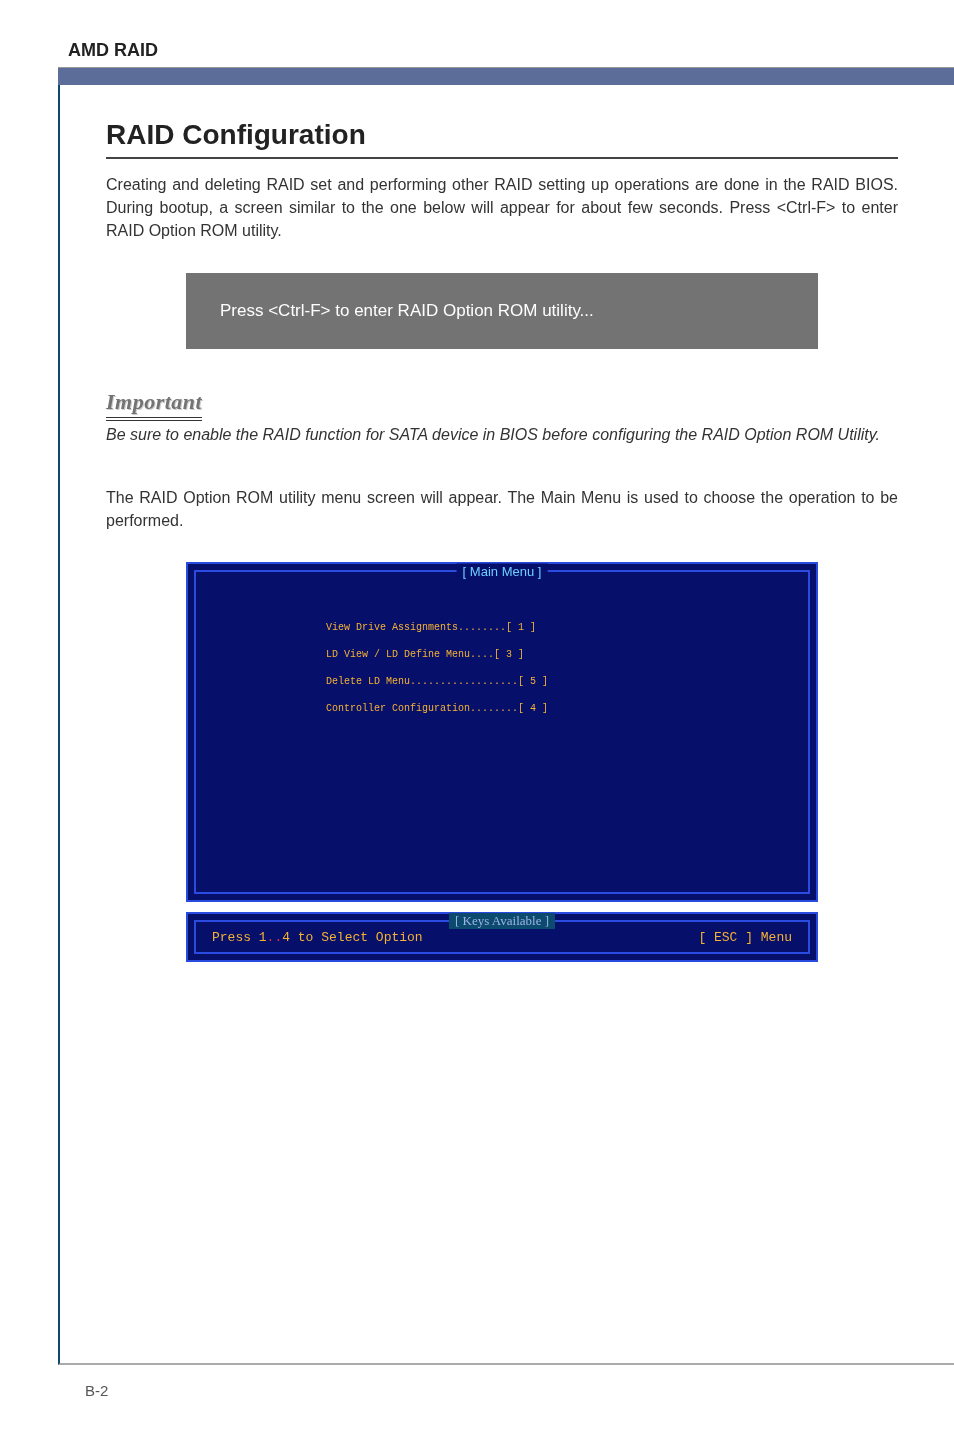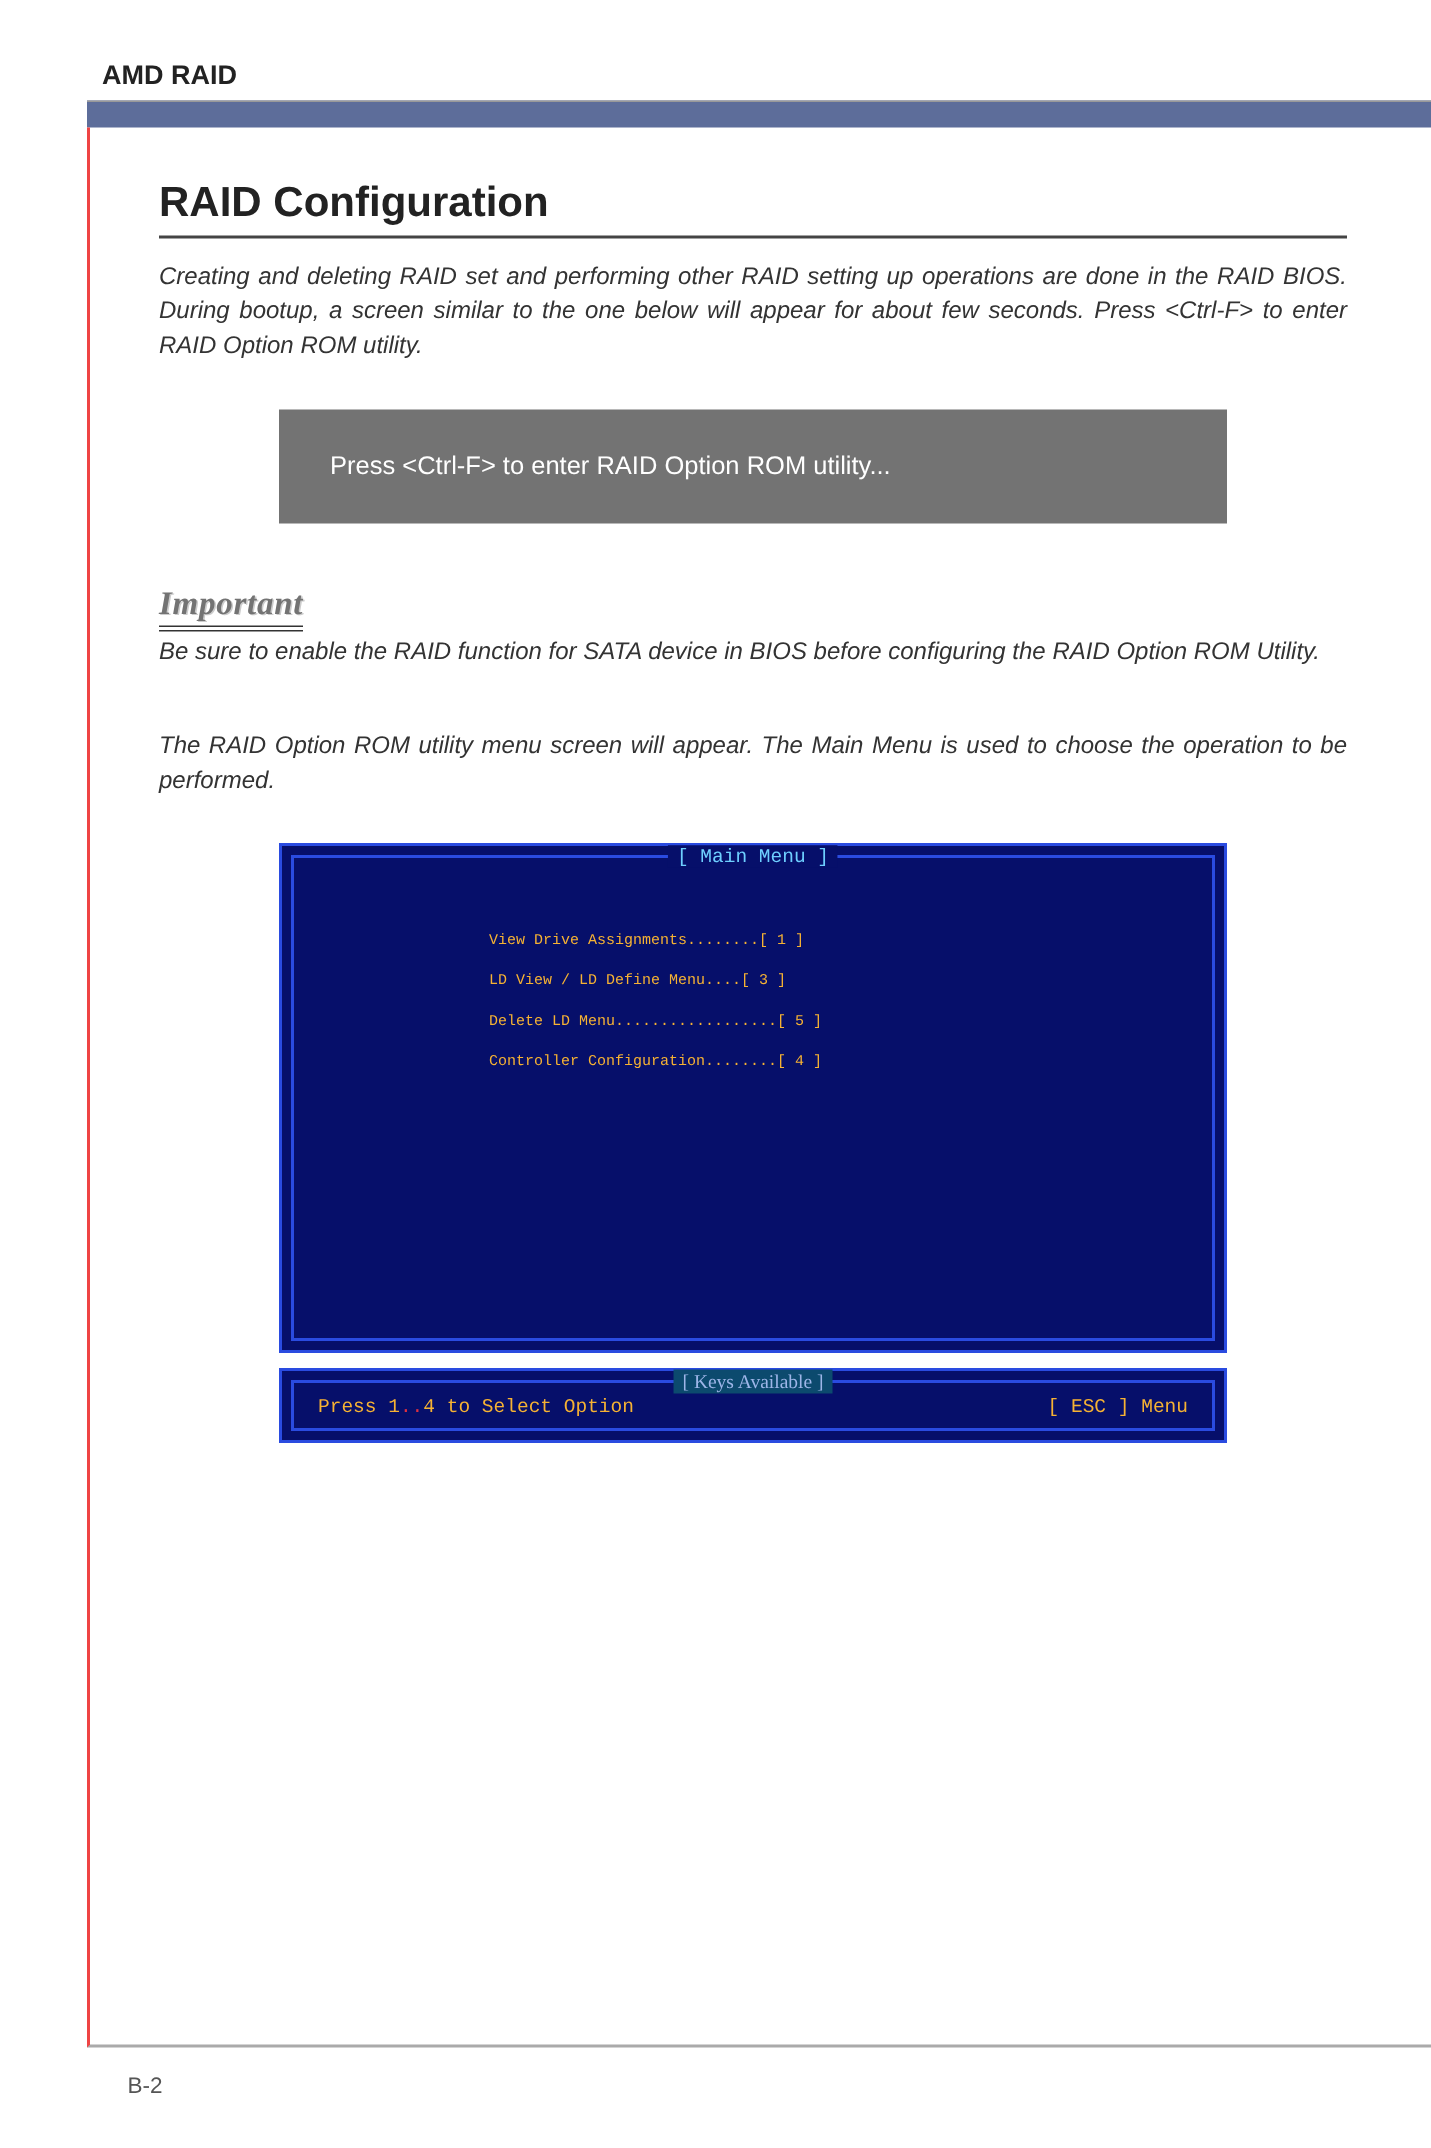--- a/index.html
+++ b/index.html
@@ -18,42 +18,41 @@
     color: #222;
   }
   .blue-bar {
     height: 18px;
     background: #5d6d9a;
     margin-left: 58px;
     border-top: 1px solid #999;
   }
   .content-frame {
     margin-left: 58px;
-    border-left: 2px solid #ef4444;
+    border-left: 2px solid #0c4a6e;
     border-bottom: 2px solid #aaa;
     padding: 34px 56px 50px 46px;
     min-height: 1280px;
     position: relative;
   }
   .h1 {
     font-size: 28px;
     font-weight: bold;
     color: #222;
     padding-bottom: 6px;
     border-bottom: 2px solid #444;
     margin-bottom: 14px;
     font-family: Arial, sans-serif;
   }
   .para {
     font-size: 16px;
     line-height: 1.45;
     color: #333;
     text-align: justify;
     margin-bottom: 30px;
-    font-style: italic;
   }
   .black-box {
     background: #737373;
     color: #fff;
     font-family: Verdana, Arial, sans-serif;
     font-size: 17px;
     padding: 28px 20px 28px 34px;
     margin: 0 80px 40px 80px;
   }
   .important {
@@ -92,21 +91,21 @@
     inset: 6px;
     border: 2px solid #2a4be0;
   }
   .bios-title {
     position: absolute;
     top: -1px;
     left: 50%;
     transform: translate(-50%, -50%);
     background: #060f6a;
     color: #6ecfff;
-    font-family: Liberation Mono, monospace;
+    font-family: Liberation Sans, sans-serif;
     font-size: 13px;
     padding: 0 6px;
   }
   .bios-menu {
     padding: 50px 0 0 130px;
     color: #f6b233;
     font-family: "Courier New", monospace;
     font-size: 10px;
   }
   .bios-menu div {

